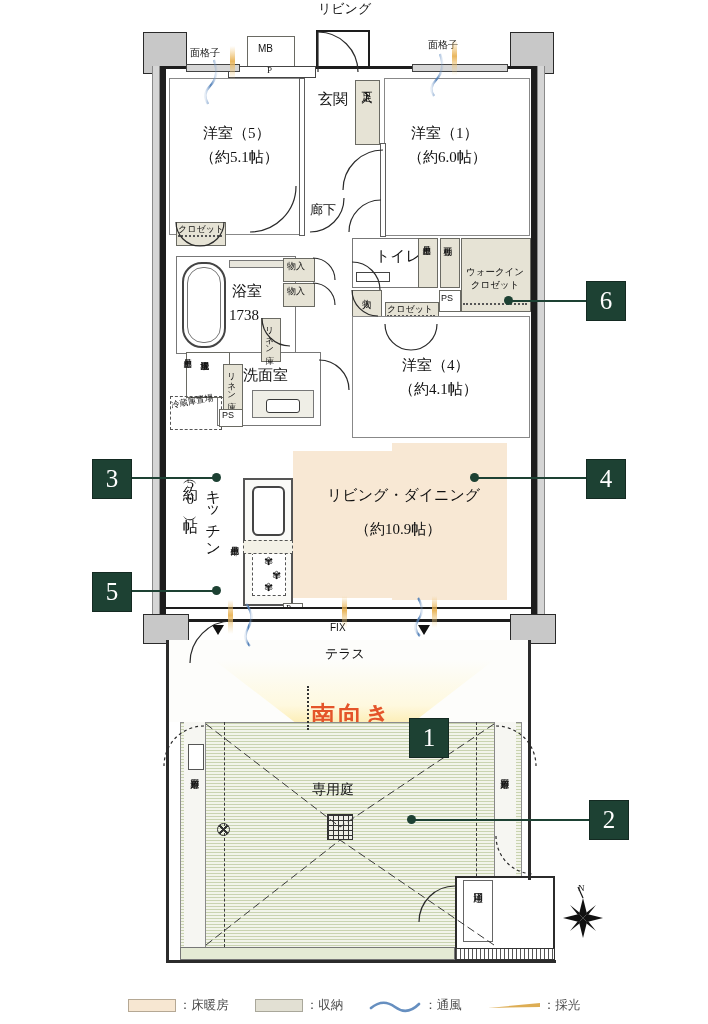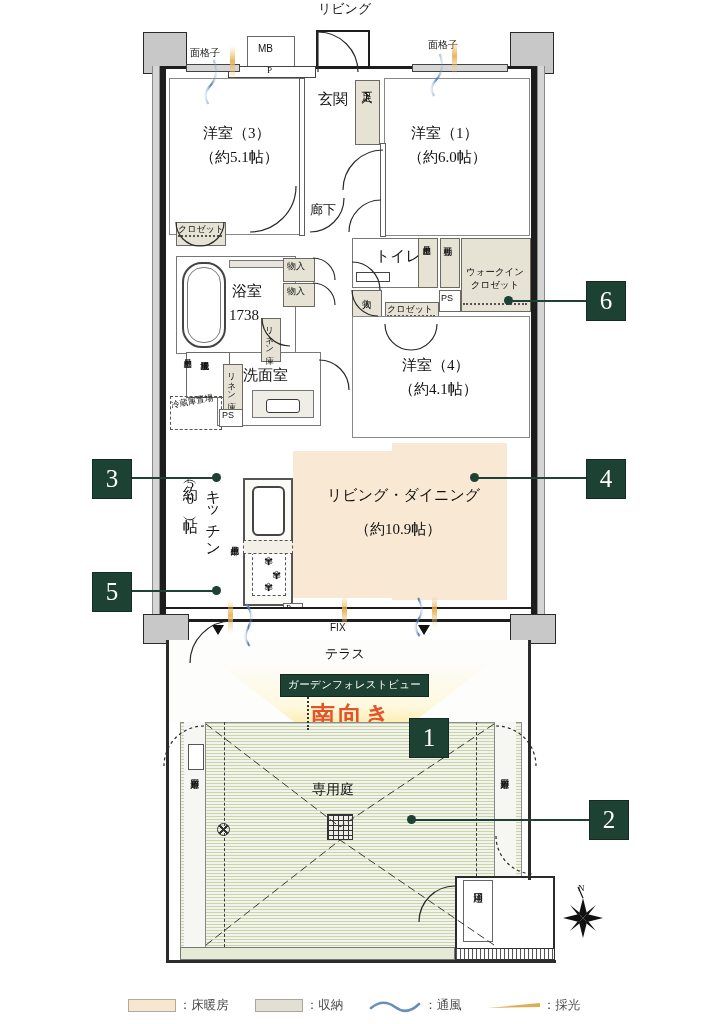--- a/index.html
+++ b/index.html
@@ -118,21 +118,21 @@
   <div class="lbl" style="left:428px;top:40px;font-size:10px;">面格子</div>
 
   <div class="abs" style="left:316px;top:30px;width:54px;height:38px;background:#fff;border:2px solid #1d1d1d;"></div>
 
   <div class="lbl" style="left:318px;top:91px;font-size:15px;">玄関</div>
 
   <div class="fill-store" style="left:355px;top:80px;width:23px;height:63px;"></div>
   <div class="lbl vert" style="left:360px;top:83px;font-size:11px;">下足入</div>
 
   <div class="room" style="left:169px;top:78px;width:130px;height:155px;border:1px solid #888;"></div>
-  <div class="lbl ctr" style="left:203px;top:125px;font-size:15px;">洋室（3）</div>
+  <div class="lbl ctr" style="left:203px;top:125px;font-size:15px;">洋室（5）</div>
   <div class="lbl ctr" style="left:200px;top:149px;font-size:15px;">（約5.1帖）</div>
 
   <div class="fill-store" style="left:176px;top:222px;width:48px;height:22px;"></div>
   <div class="shelfdots" style="left:178px;top:235px;width:44px;"></div>
   <div class="lbl ctr" style="left:178px;top:225px;font-size:9px;">クロゼット</div>
 
   <div class="room" style="left:384px;top:78px;width:144px;height:156px;border:1px solid #888;"></div>
   <div class="lbl ctr" style="left:411px;top:125px;font-size:15px;">洋室（1）</div>
   <div class="lbl ctr" style="left:408px;top:149px;font-size:15px;">（約6.0帖）</div>
 
@@ -233,21 +233,20 @@
   <div class="wall-gray" style="left:510px;top:614px;width:44px;height:28px;"></div>
 
   <div class="tri" style="left:212px;top:625px;"></div>
   <div class="tri" style="left:418px;top:625px;"></div>
 
   <div class="abs" style="left:166px;top:640px;width:365px;height:82px;background:#fdfdfb;border-left:2px solid #2b2b2b;border-right:2px solid #2b2b2b;"></div>
   <div class="lbl ctr" style="left:325px;top:647px;font-size:13px;">テラス</div>
 
   <div id="suncone" style="left:214px;top:660px;width:280px;height:108px;"></div>
 
-  <div id="gfv-badge" style="left:280px;top:674px;">ガーデンフォレストビュー</div>
 
   <div id="south-label" style="left:311px;top:699px;">南向き</div>
 
   <div id="garden" style="left:180px;top:722px;width:340px;height:225px;"></div>
   <div class="lbl ctr" style="left:312px;top:782px;font-size:14px;">専用庭</div>
 
   <div class="abs" style="left:327px;top:814px;width:26px;height:26px;background:#efefe8;border:1px solid #333;
               background-image:repeating-linear-gradient(to right,#333 0 1px,transparent 1px 5px),
                                repeating-linear-gradient(to bottom,#333 0 1px,transparent 1px 5px);"></div>
 

